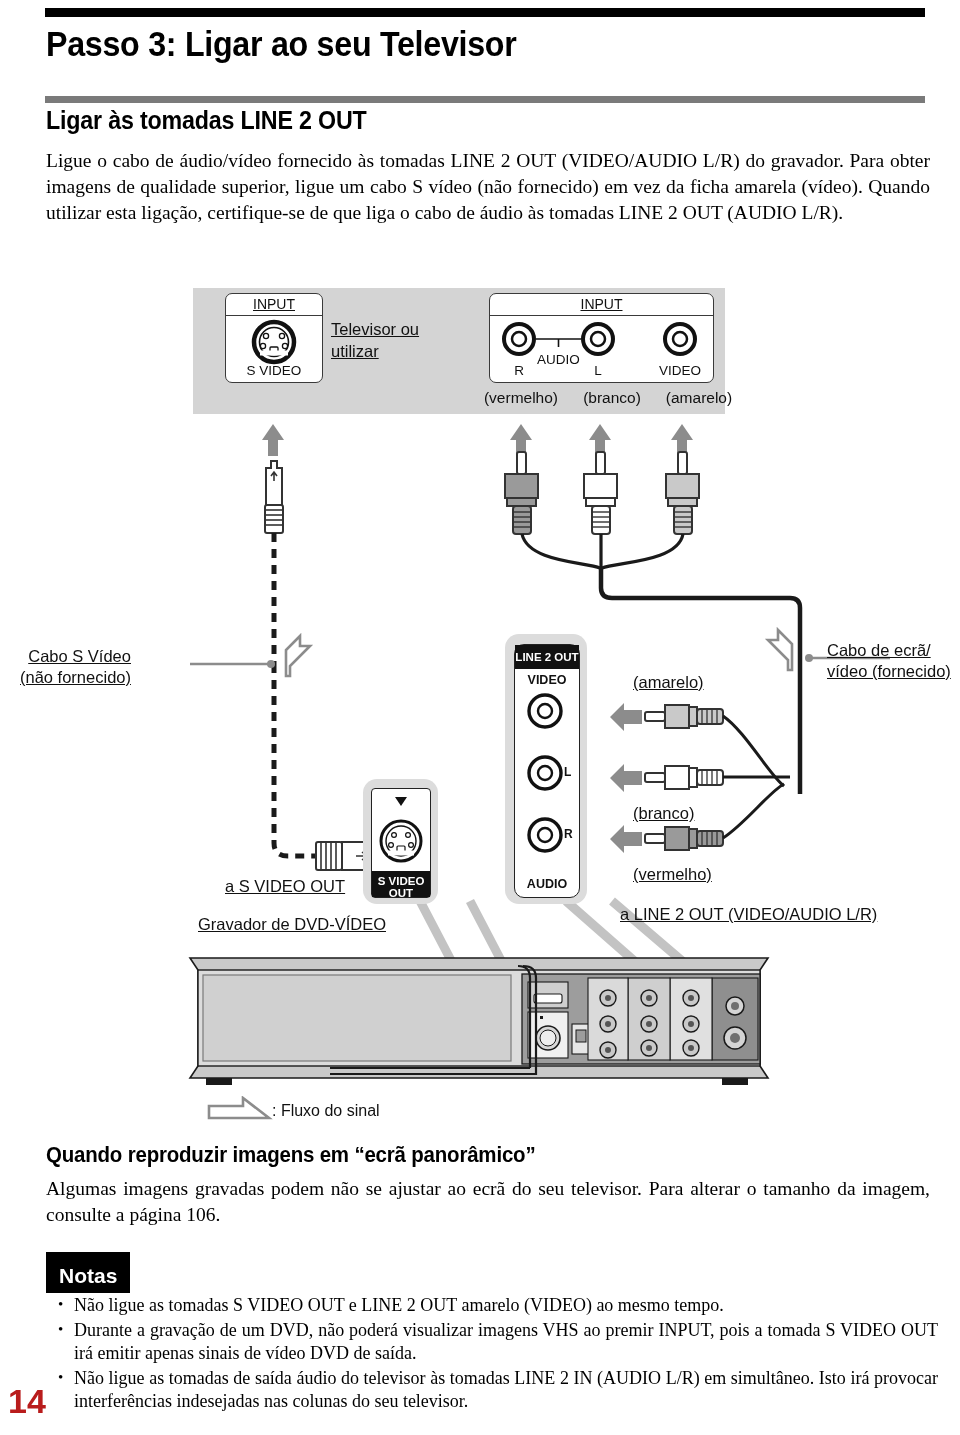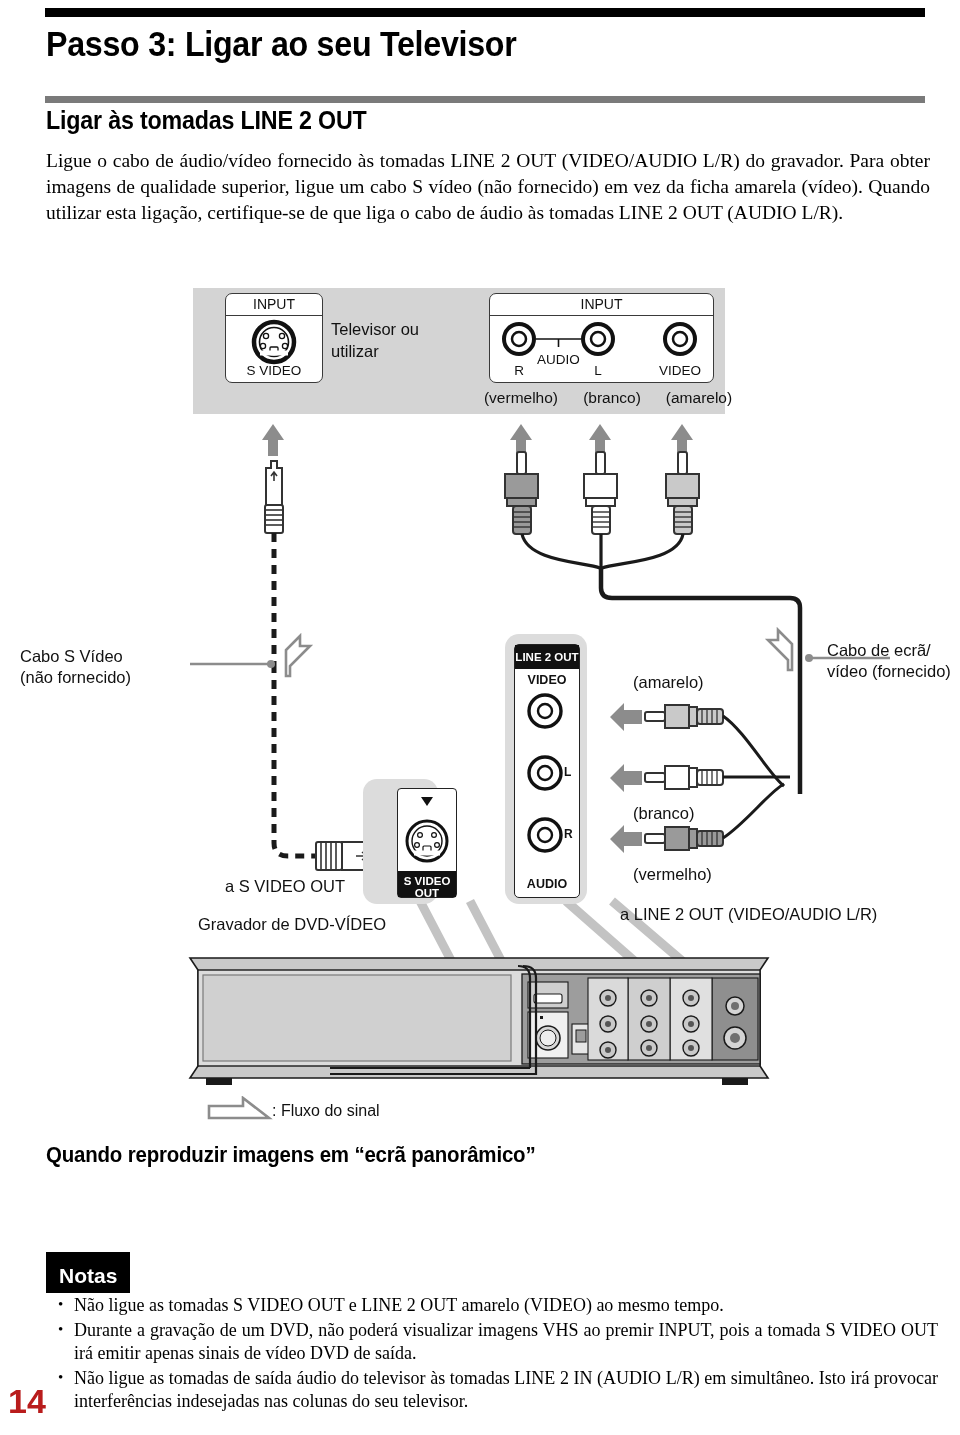--- a/index.html
+++ b/index.html
@@ -21,29 +21,29 @@
          text-align:justify;}
 
   
   .diagram{position:absolute;left:0;top:276px;width:960px;height:810px;}
 
   
   .tvpanel{position:absolute;left:193px;top:12px;width:532px;height:126px;background:#d4d4d4;}
 
   .jackbox{position:absolute;background:#fff;border:1.6px solid #3a3a3a;border-radius:7px;}
   .jackbox .hdr{position:absolute;left:0;top:0;right:0;height:21px;border-bottom:1.6px solid #3a3a3a;
-      font-family:"Liberation Sans",sans-serif;font-size:14px;text-align:center;line-height:21px;color:#111;}
+      font-family:"Liberation Sans",sans-serif;font-size:14px;text-align:center;line-height:21px;color:#111;text-decoration:underline;}
 
   .lbl-s{position:absolute;font-family:"Liberation Sans",sans-serif;font-size:13.5px;color:#111;text-align:center;}
   .txt-sans{font-family:"Liberation Sans",sans-serif;color:#111;}
 
   
   .cablecanvas{position:absolute;left:0;top:0;width:960px;height:810px;}
 
-  .callout{position:absolute;font-family:"Liberation Sans",sans-serif;font-size:16.5px;color:#111;line-height:21px;}
+  .callout{position:absolute;font-family:"Liberation Sans",sans-serif;font-size:16.5px;color:#111;line-height:21px;text-decoration:underline;}
 
   
   .legend{position:absolute;left:272px;top:1102px;font-family:"Liberation Sans",sans-serif;font-size:16px;color:#111;}
   .h3{position:absolute;left:46px;top:1142px;font-family:"Liberation Sans",sans-serif;
       font-weight:bold;font-size:22px;letter-spacing:-0.2px;transform:scaleX(0.93);transform-origin:left top;white-space:nowrap;}
   .para2{position:absolute;left:46px;top:1176px;width:884px;font-size:19.5px;line-height:25.5px;text-align:justify;}
 
   .notas{position:absolute;left:46px;top:1252px;background:#000;color:#fff;
          font-family:"Liberation Sans",sans-serif;font-weight:bold;font-size:21px;
          padding:12px 13px 5px 13px;}
@@ -427,56 +427,56 @@
         <circle cx="608" cy="774" r="8" fill="#c9c9c9" stroke="#1a1a1a" stroke-width="1.4"></circle>
         <circle cx="608" cy="774" r="3" fill="#555"></circle>
       </g>
 
       <path d="M518,690 Q530,690 530,702 V792" fill="none" stroke="#1a1a1a" stroke-width="2.2"></path>
       <path d="M523,690 Q536,690 536,702 V798 H330" fill="none" stroke="#1a1a1a" stroke-width="2.2"></path>
       <path d="M530,792 H330" fill="none" stroke="#1a1a1a" stroke-width="2.2"></path>
     </svg>
 
     <div style="position:absolute;left:363px;top:503px;width:75px;height:125px;background:#dcdcdc;border-radius:14px;"></div>
-    <div style="position:absolute;left:371px;top:512px;width:58px;height:108px;background:#fff;border:1.6px solid #222;border-radius:4px;margin-left:26px;">
+    <div style="position:absolute;left:371px;top:512px;width:58px;height:108px;background:#fff;border:1.6px solid #222;border-radius:4px;">
       <svg width="58" height="108">
         <path d="M23,8 h12 l-6,9 z" fill="#111"></path>
         <circle cx="29" cy="52" r="20" fill="#fff" stroke="#111" stroke-width="3"></circle>
         <circle cx="29" cy="52" r="15" fill="#fff" stroke="#111" stroke-width="1.4"></circle>
         <circle cx="22" cy="46" r="2.4" fill="#fff" stroke="#111" stroke-width="1.2"></circle>
         <circle cx="36" cy="46" r="2.4" fill="#fff" stroke="#111" stroke-width="1.2"></circle>
         <circle cx="19" cy="56" r="2.4" fill="#fff" stroke="#111" stroke-width="1.2"></circle>
         <circle cx="39" cy="56" r="2.4" fill="#fff" stroke="#111" stroke-width="1.2"></circle>
         <rect x="25" y="57" width="8" height="6" rx="1" fill="#fff" stroke="#111" stroke-width="1.2"></rect>
         <path d="M16,64 h26" stroke="#fff" stroke-width="5"></path>
         <rect x="0" y="82" width="58" height="26" fill="#111"></rect>
       </svg>
       <div class="txt-sans" style="position:absolute;left:0;top:86px;width:58px;text-align:center;font-size:11.5px;font-weight:bold;color:#fff;">S VIDEO OUT</div>
     </div>
 
     <div style="position:absolute;left:505px;top:358px;width:82px;height:270px;background:#dcdcdc;border-radius:14px;"></div>
-    <div style="position:absolute;left:514px;top:368px;width:64px;height:252px;background:#fff;border:1.6px solid #222;border-radius:5px;">
+    <div style="position:absolute;left:514px;top:368px;width:64px;height:252px;background:#fff;border:1.6px solid #222;border-radius:10px;">
       <div style="position:absolute;left:0;top:0;width:64px;height:24px;background:#111;color:#fff;
                   font-family:'Liberation Sans',sans-serif;font-weight:bold;font-size:11.5px;
                   text-align:center;line-height:24px;">LINE 2 OUT</div>
       <div class="txt-sans" style="position:absolute;left:0;top:28px;width:64px;text-align:center;font-size:12.5px;font-weight:bold;">VIDEO</div>
       <svg width="64" height="200" style="position:absolute;left:0;top:44px;">
         <circle cx="30" cy="22" r="16" fill="#fff" stroke="#111" stroke-width="3.4"></circle>
         <circle cx="30" cy="22" r="7" fill="#fff" stroke="#111" stroke-width="2.4"></circle>
         <circle cx="30" cy="84" r="16" fill="#fff" stroke="#111" stroke-width="3.4"></circle>
         <circle cx="30" cy="84" r="7" fill="#fff" stroke="#111" stroke-width="2.4"></circle>
         <circle cx="30" cy="146" r="16" fill="#fff" stroke="#111" stroke-width="3.4"></circle>
         <circle cx="30" cy="146" r="7" fill="#fff" stroke="#111" stroke-width="2.4"></circle>
       </svg>
       <div class="txt-sans" style="position:absolute;left:49px;top:120px;font-size:12px;font-weight:bold;">L</div>
       <div class="txt-sans" style="position:absolute;left:49px;top:182px;font-size:12px;font-weight:bold;">R</div>
       <div class="txt-sans" style="position:absolute;left:0;bottom:6px;width:64px;text-align:center;font-size:12.5px;font-weight:bold;">AUDIO</div>
     </div>
 
-    <div class="callout" style="left:20px;top:370px;">
+    <div class="callout" style="left:20px;top:370px;text-align:right;">
       <div>Cabo S Vídeo</div>
       <div>(não fornecido)</div>
     </div>
 
     <div class="callout" style="left:827px;top:364px;">
       <div>Cabo de ecrã/</div>
       <div>vídeo (fornecido)</div>
     </div>
 
     <div class="callout" style="left:633px;top:396px;">(amarelo)</div>
@@ -487,20 +487,21 @@
     <div class="callout" style="left:198px;top:638px;">Gravador de DVD-VÍDEO</div>
     <div class="callout" style="left:620px;top:628px;">a LINE 2 OUT (VIDEO/AUDIO L/R)</div>
   </div>
 
   <svg style="position:absolute;left:205px;top:1096px;width:70px;height:34px;">
     <path d="M4,22 v-12 h34 v-8 l26,20 h-60 z" fill="none" stroke="#8c8c8c" stroke-width="2.6"></path>
   </svg>
   <div class="legend">: Fluxo do sinal</div>
 
   <div class="h3">Quando reproduzir imagens em “ecrã panorâmico”</div>
+  <div class="para2">Algumas imagens gravadas podem não se ajustar ao ecrã do seu televisor. Para alterar o tamanho da imagem, consulte a página 106.</div>
 
   <div class="notas">Notas</div>
   <div class="notelist">
     <div class="noterow">
       <span class="bt">•</span>
       <span>Não ligue as tomadas S VIDEO OUT e LINE 2 OUT amarelo (VIDEO) ao mesmo tempo.</span>
     </div>
     <div class="noterow">
       <span class="bt">•</span>
       <span>Durante a gravação de um DVD, não poderá visualizar imagens VHS ao premir INPUT, pois a tomada S VIDEO OUT irá emitir apenas sinais de vídeo DVD de saída.</span>

